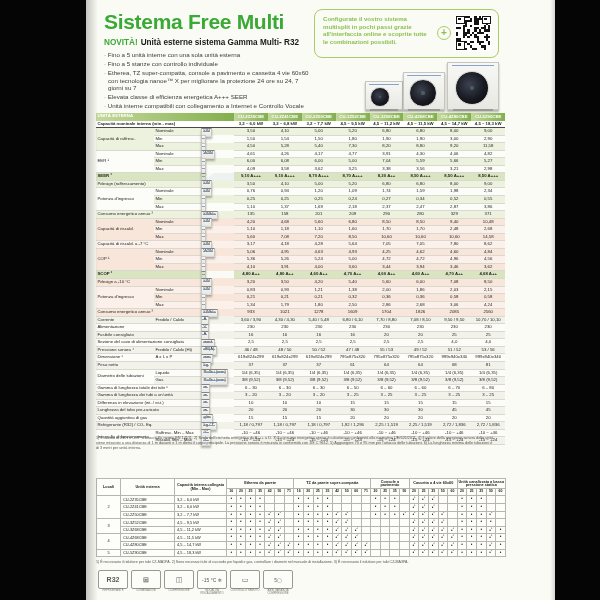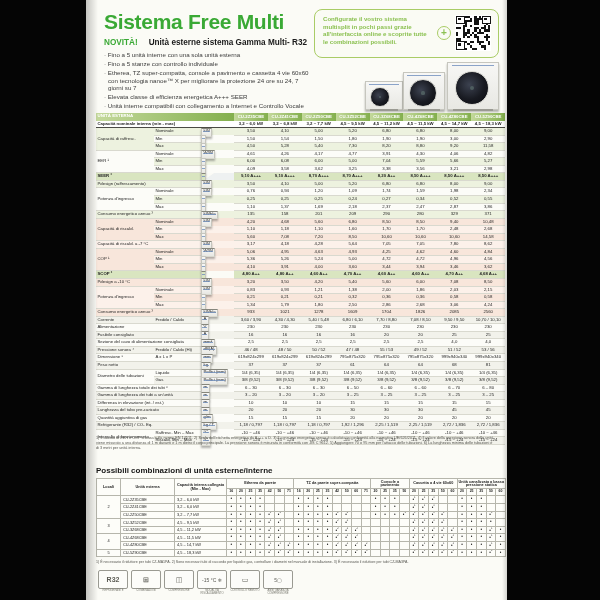--- a/index.html
+++ b/index.html
@@ -1,27 +1,27 @@
 <!DOCTYPE html>
 <html><head>
 <meta charset="utf-8">
 <style>
   html,body{margin:0;padding:0;}
   body{width:600px;height:600px;background:#050505;overflow:hidden;
        font-family:"Liberation Sans","DejaVu Sans",sans-serif;position:relative;}
-  .page{position:absolute;left:86px;top:0;width:421px;height:600px;background:#fbfbf6;}
+  .page{position:absolute;left:86px;top:0;width:469px;height:600px;background:#fbfbf6;}
   .page::before{content:'';position:absolute;left:0;top:0;width:12px;height:100%;
        background:linear-gradient(90deg,rgba(0,0,0,.22),rgba(0,0,0,0));pointer-events:none;z-index:9;}
   .page::after{content:'';position:absolute;right:0;top:0;width:5px;height:100%;
        background:linear-gradient(270deg,rgba(0,0,0,.15),rgba(0,0,0,0));pointer-events:none;z-index:9;}
 
   
   .title{position:absolute;left:18px;top:10px;font-size:21px;font-weight:bold;color:#3aa935;letter-spacing:-.3px;}
   .subline{position:absolute;left:18px;top:38px;font-size:8.2px;font-weight:bold;color:#1a1a1a;}
-  .subline .tag{color:#3aa935;margin-right:11px;}
+  .subline .tag{color:#3aa935;margin-right:3px;}
   .bullets{position:absolute;left:18px;top:51px;width:205px;font-size:6.2px;line-height:1.22;color:#3c3c3c;}
   .bullets div{margin-bottom:1.5px;text-indent:-4px;padding-left:4px;}
 
   .promo{position:absolute;left:228px;top:9px;width:183px;height:47px;border:1.4px solid #a9cc66;
          border-radius:8px;background:#fafbf4;}
   .promo-text{position:absolute;left:8px;top:5px;width:110px;font-size:6.1px;font-weight:bold;
          color:#8cc152;line-height:1.25;}
   .plus-circle{position:absolute;left:122px;top:16px;width:12px;height:12px;border:1.2px solid #a9cc66;
          border-radius:50%;color:#8cc152;font-size:10px;line-height:11px;text-align:center;font-weight:bold;}
   .qr{position:absolute;left:140px;top:4.5px;display:grid;grid-template-columns:repeat(15,2.3px);
@@ -904,21 +904,20 @@
             <td>-15 ~ +24</td>
             <td>-15 ~ +24</td>
             <td>-15 ~ +24</td>
           </tr>
         </tbody>
     </table>
   </div>
 
   <div class="specfoot">1) Il calcolo di EER e COP si basa sulla norma EN 14511. 2) Scala dell'etichetta energetica da A+++ a D. 3) Il consumo energetico annuo è calcolato in conformità alla normativa UE/626/2011. 4) Il valore della pressione sonora delle unità viene misurato a una distanza di 1 m davanti e 1 m dietro il corpo principale. La pressione sonora è misurata in conformità con JIS C 9612. 5) Aggiungere 70 o 95 mm per l'attacco delle tubazioni. 6) La lunghezza minima delle tubazioni è di 3 metri per unità interna.</div>
 
-  <div class="combo-title">Possibili combinazioni di unità esterne/interne</div>
 
   <div class="combowrap">
     <table class="combo">
       <colgroup id="combo-cols">
           <col style="width:24px">
           <col style="width:54px">
           <col style="width:52px">
           <col span="29" style="width:9.620689655172415px">
         </colgroup>
       <tbody id="combo-body">

